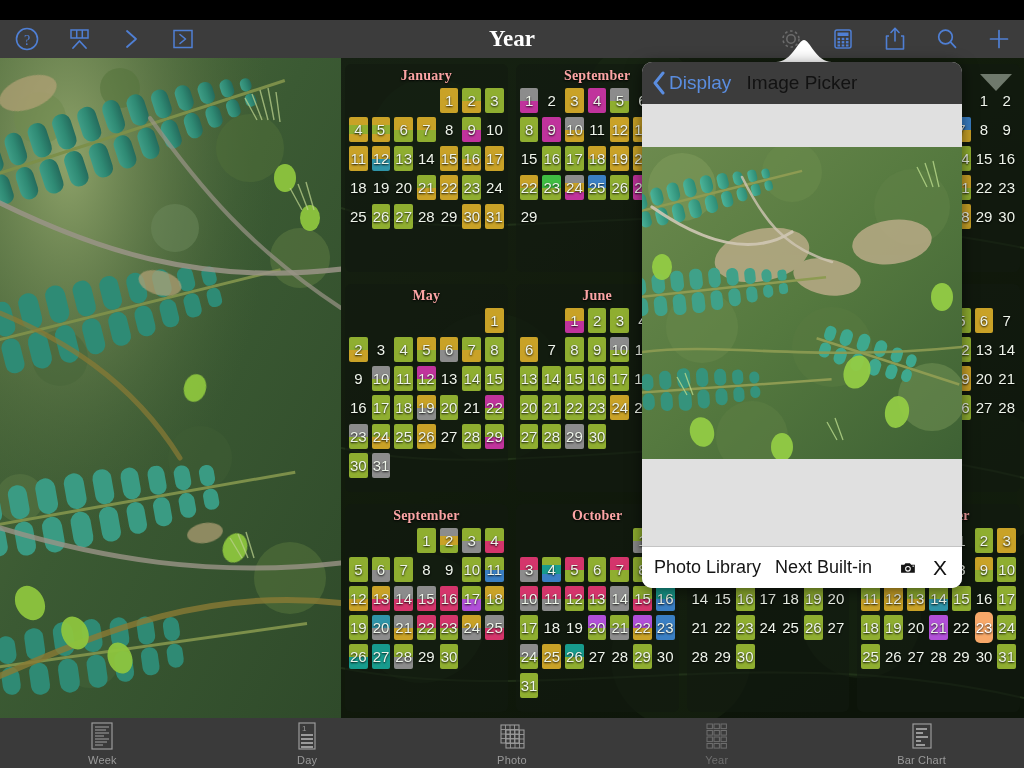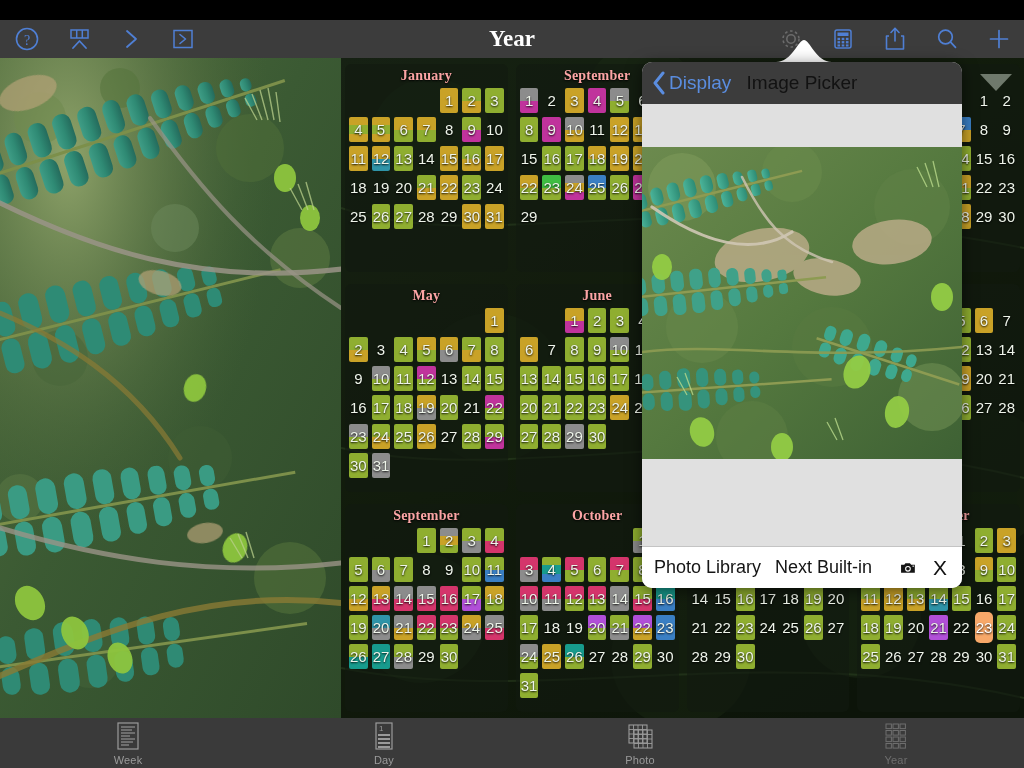--- a/index.html
+++ b/index.html
@@ -2734,15 +2734,30 @@
             <rect x="5" y="16" width="5.4" height="4.6" stroke="#6e6e6e" stroke-width="1" fill="none"></rect>
             <rect x="12" y="16" width="5.4" height="4.6" stroke="#6e6e6e" stroke-width="1" fill="none"></rect>
             <rect x="19" y="16" width="5.4" height="4.6" stroke="#6e6e6e" stroke-width="1" fill="none"></rect>
             <rect x="5" y="22.5" width="5.4" height="4.6" stroke="#6e6e6e" stroke-width="1" fill="none"></rect>
             <rect x="12" y="22.5" width="5.4" height="4.6" stroke="#6e6e6e" stroke-width="1" fill="none"></rect>
             <rect x="19" y="22.5" width="5.4" height="4.6" stroke="#6e6e6e" stroke-width="1" fill="none"></rect>
           </svg>
         </span>
         <span class="tlabel">Year</span>
       </div>
+      <div class="tab">
+        <span>
+          <svg width="30" height="32" viewBox="0 0 30 32">
+            <rect x="6" y="3" width="18" height="24" stroke="#9a9a9a" stroke-width="1.2" fill="none"></rect>
+            <g stroke="#9a9a9a" stroke-width="2">
+              <line x1="9" y1="8" x2="20" y2="8"></line>
+              <line x1="9" y1="12" x2="16" y2="12"></line>
+              <line x1="9" y1="16" x2="21" y2="16"></line>
+              <line x1="9" y1="20" x2="14" y2="20"></line>
+              <line x1="9" y1="24" x2="18" y2="24"></line>
+            </g>
+          </svg>
+        </span>
+        <span class="tlabel">Bar Chart</span>
+      </div>
     </div>
 
 </div>
 
 </body></html>

